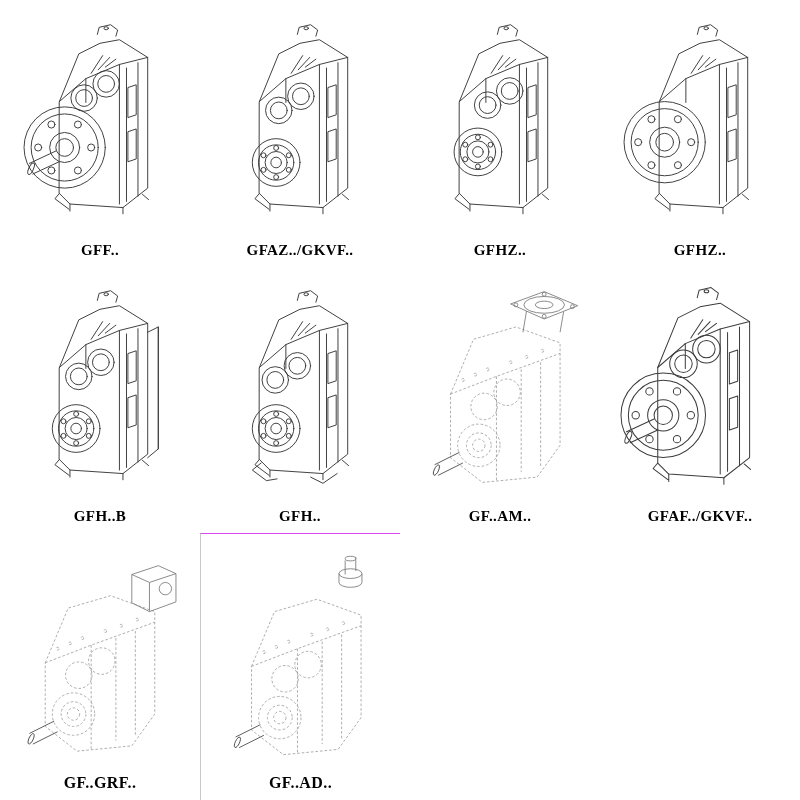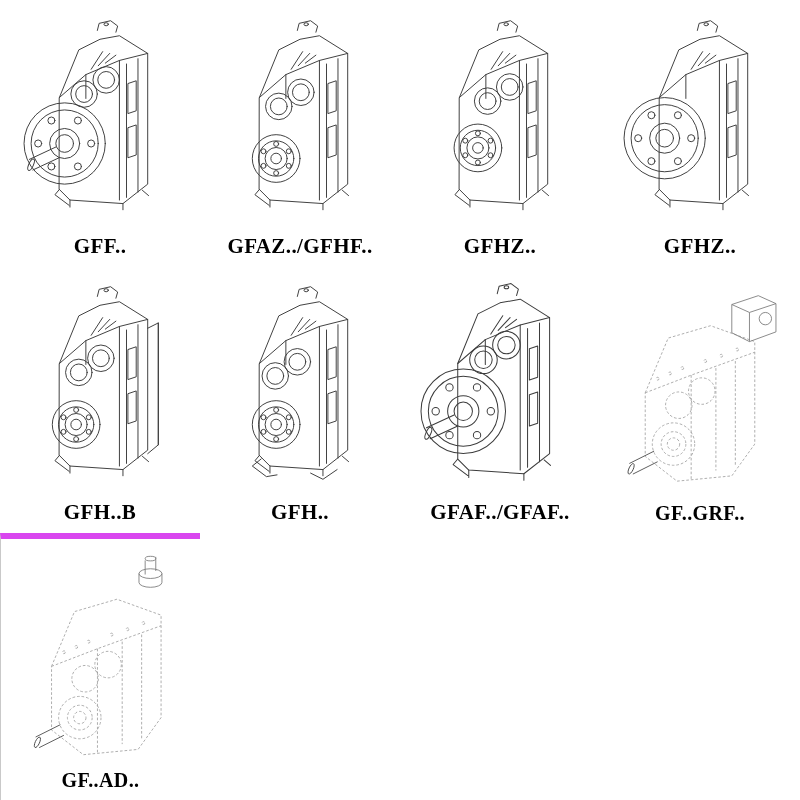--- a/index.html
+++ b/index.html
@@ -3,23 +3,23 @@
 <meta charset="utf-8">
 <style>
   html,body{margin:0;padding:0;width:800px;height:800px;background:#ffffff;overflow:hidden;
             font-family:"Liberation Serif", serif;}
   .grid{display:grid;width:800px;height:800px;
         grid-template-columns:repeat(4,1fr);grid-template-rows:repeat(3,1fr);}
   .cell{margin:0;display:flex;flex-direction:column;align-items:center;
         justify-content:flex-end;padding-bottom:8px;box-sizing:border-box;}
   .fig{flex:1;display:flex;align-items:center;justify-content:center;width:100%;}
   svg.drawing{width:182px;height:212px;display:block;}
-  .label{font-weight:bold;font-size:21px;color:#000;letter-spacing:.4px;white-space:nowrap;}
-  .label-lg{font-size:20px;}
-  .bordered{border-left:1px solid #c9c9c9;border-top:6px solid #d946ef;}
+  .label{font-weight:bold;font-size:15px;color:#000;letter-spacing:.4px;white-space:nowrap;}
+  .label-lg{font-size:16px;}
+  .bordered{border-left:1px solid #c9c9c9;border-top:1px solid #d946ef;}
   
   .solid{stroke:#3c3c3c;fill:none;stroke-width:1.1;stroke-linejoin:round;stroke-linecap:round;}
   .thin{stroke:#4a4a4a;fill:none;stroke-width:1;}
   .ghost{stroke:#9a9a9a;fill:none;stroke-width:.9;stroke-dasharray:3 2.2;stroke-linejoin:round;}
   .ghost-solid{stroke:#7d7d7d;fill:none;stroke-width:1;stroke-linejoin:round;}
 </style>
 </head>
 <body>
 
 <svg width="0" height="0" style="position:absolute" aria-hidden="true">
@@ -152,21 +152,21 @@
   <figure class="cell">
     <div class="fig">
       <svg class="drawing" viewBox="0 0 200 240">
         <g class="solid">
           <use href="#hsg"></use>
           <use href="#bores2"></use>
           <use href="#bearing"></use>
         </g>
       </svg>
     </div>
-    <figcaption class="label">GFAZ../GFHF..</figcaption>
+    <figcaption class="label">GFAZ../GKVF..</figcaption>
   </figure>
 
   <figure class="cell">
     <div class="fig">
       <svg class="drawing" viewBox="0 0 200 240">
         <g class="solid">
           <use href="#hsg"></use>
           <use href="#bores2" transform="translate(10,-6)"></use>
           <use href="#bearing" transform="translate(2,-12)"></use>
         </g>
@@ -208,34 +208,50 @@
           <use href="#hsg"></use>
           <use href="#bores2" transform="translate(-4,4)"></use>
           <use href="#bearing"></use>
           <use href="#feet"></use>
         </g>
       </svg>
     </div>
     <figcaption class="label">GFH..</figcaption>
   </figure>
 
+  <figure class="cell">
+    <div class="fig">
+      <svg class="drawing" viewBox="0 0 200 240">
+        <g class="ghost" transform="translate(0,16)">
+          <use href="#hsg-ghost"></use>
+        </g>
+        <g class="thin" transform="translate(0,16)">
+          <use href="#shaft-ghost"></use>
+        </g>
+        <g class="ghost-solid">
+          <use href="#flange-up"></use>
+        </g>
+      </svg>
+    </div>
+    <figcaption class="label">GF..AM..</figcaption>
+  </figure>
 
 
   <figure class="cell">
     <div class="fig">
       <svg class="drawing" viewBox="0 0 200 240">
         <g class="solid" transform="translate(-4,-4) scale(1.04)">
           <use href="#hsg"></use>
           <use href="#bores2" transform="translate(6,-14)"></use>
           <use href="#flange6"></use>
           <use href="#shaft-out"></use>
         </g>
       </svg>
     </div>
-    <figcaption class="label">GFAF../GFAF..</figcaption>
+    <figcaption class="label">GFAF../GKVF..</figcaption>
   </figure>
 
 
   <figure class="cell">
     <div class="fig">
       <svg class="drawing" viewBox="0 0 200 240">
         <g class="ghost" transform="translate(-6,18)">
           <use href="#hsg-ghost"></use>
         </g>
         <g class="thin" transform="translate(-6,18)">

